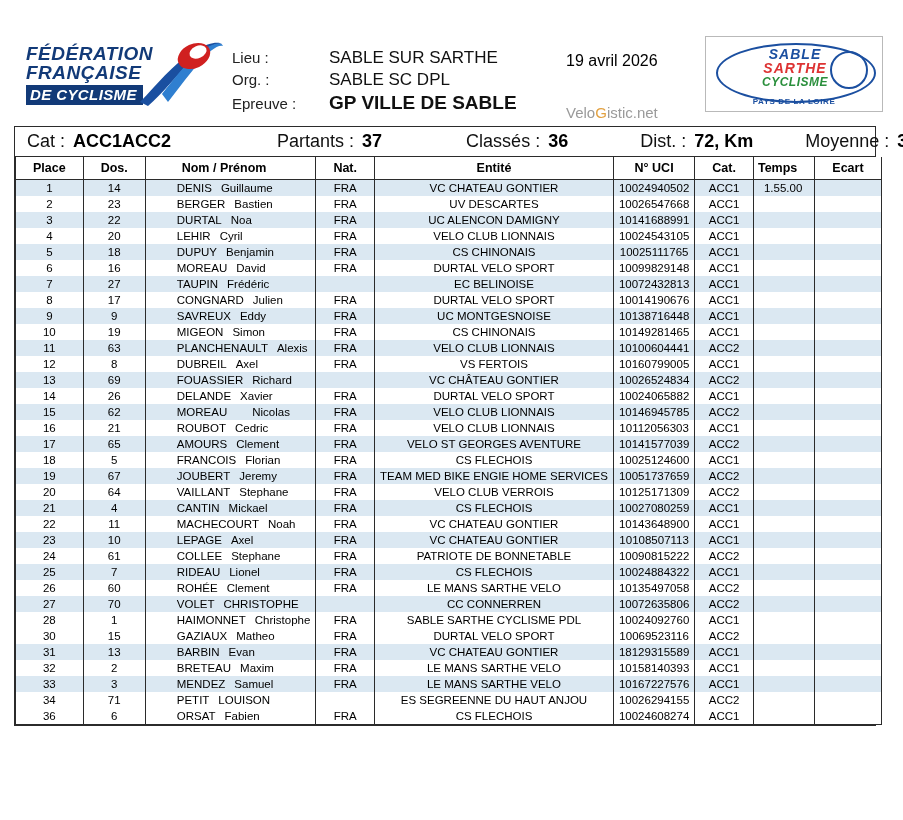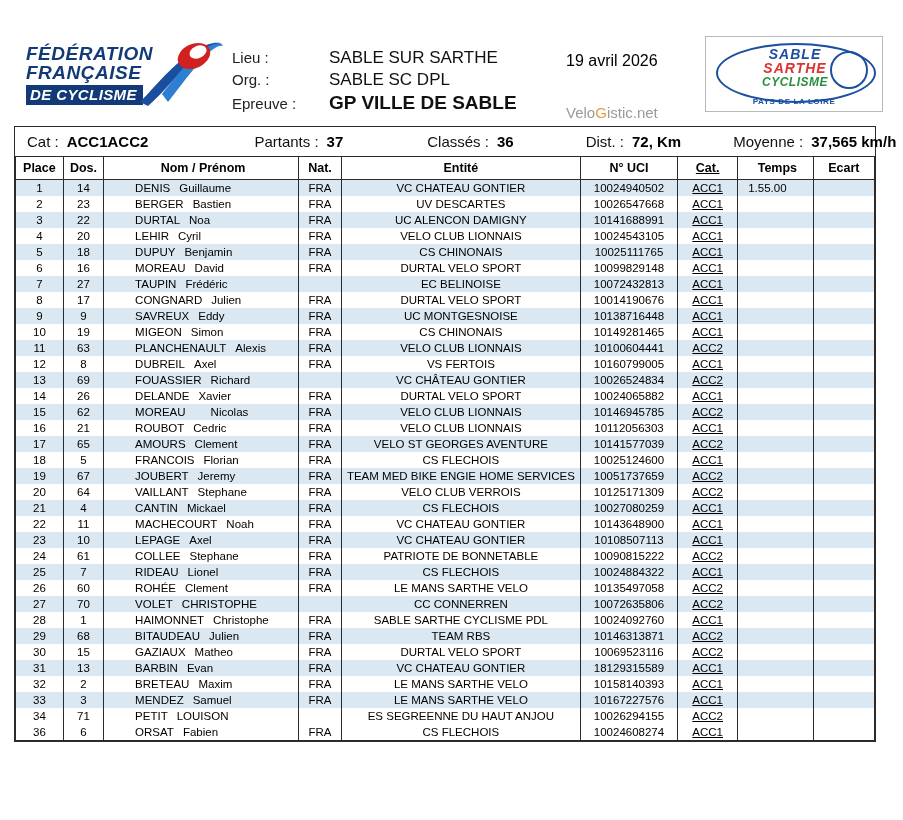--- a/index.html
+++ b/index.html
@@ -194,21 +194,21 @@
     top: 126px;
     width: 860px;
     border: 1px solid #2b2b2b;
     background: #fff;
   }
   .cat-bar {
     display: flex;
     align-items: center;
     height: 29px;
     border-bottom: 1px solid #2b2b2b;
-    font-size: 15px;
+    font-size: 18px;
   }
   .cat-cell {
     display: flex;
     align-items: baseline;
     white-space: nowrap;
   }
   .cat-cell .lbl {
     color: #111;
   }
   .cat-cell .val {
@@ -226,21 +226,21 @@
     width: 100%;
     font-size: 11.5px;
   }
   table.results th {
     border: 1px solid #2b2b2b;
     border-top: none;
     background: #fff;
     font-weight: bold;
     font-size: 12.5px;
     height: 22px;
-    padding: 0 0;
+    padding: 0 17px;
   }
   table.results td {
     border-left: 1px solid #2b2b2b;
     border-right: 1px solid #2b2b2b;
     height: 16px;
     padding: 0 5px;
     white-space: nowrap;
     overflow: hidden;
   }
   tr.alt td {
@@ -248,21 +248,21 @@
   }
   tr.norm td {
     background: #ffffff;
   }
   .col-place  { width: 56px;  text-align: center; }
   .col-dos    { width: 46px;  text-align: center; }
   .col-nom    { width: 200px; text-align: left; padding-left: 22px !important; }
   .col-nat    { width: 44px;  text-align: center; }
   .col-ent    { width: 208px; text-align: center; }
   .col-uci    { width: 108px; text-align: center; }
-  .col-cat    { width: 74px;  text-align: center; text-decoration: underline; }
+  .col-cat    { width: 74px;  text-align: center; }
   .col-temps  { width: 88px;  text-align: left; padding-left: 10px !important; }
   .col-ecart  { width: 90px;  text-align: center; }
   .nom-first  { }
   .nom-last   { margin-left: 9px; margin-top: 12px; }
   tr.results-last td {
     border-bottom: 1px solid #2b2b2b;
   }
 </style>
 </head>
 <body>
@@ -659,31 +659,20 @@
             <td class="col-place">28</td>
             <td class="col-dos">1</td>
             <td class="col-nom"><span class="nom-last">HAIMONNET</span><span class="nom-first" style="margin-left: 9px;">Christophe</span></td>
             <td class="col-nat">FRA</td>
             <td class="col-ent">SABLE SARTHE CYCLISME PDL</td>
             <td class="col-uci">10024092760</td>
             <td class="col-cat">ACC1</td>
             <td class="col-temps"></td>
             <td class="col-ecart"></td>
           </tr>
-          <tr class="alt">
-            <td class="col-place">29</td>
-            <td class="col-dos">68</td>
-            <td class="col-nom"><span class="nom-last">BITAUDEAU</span><span class="nom-first" style="margin-left: 9px;">Julien</span></td>
-            <td class="col-nat">FRA</td>
-            <td class="col-ent">TEAM RBS</td>
-            <td class="col-uci">10146313871</td>
-            <td class="col-cat">ACC2</td>
-            <td class="col-temps"></td>
-            <td class="col-ecart"></td>
-          </tr>
           <tr class="norm">
             <td class="col-place">30</td>
             <td class="col-dos">15</td>
             <td class="col-nom"><span class="nom-last">GAZIAUX</span><span class="nom-first" style="margin-left: 9px;">Matheo</span></td>
             <td class="col-nat">FRA</td>
             <td class="col-ent">DURTAL VELO SPORT</td>
             <td class="col-uci">10069523116</td>
             <td class="col-cat">ACC2</td>
             <td class="col-temps"></td>
             <td class="col-ecart"></td>

